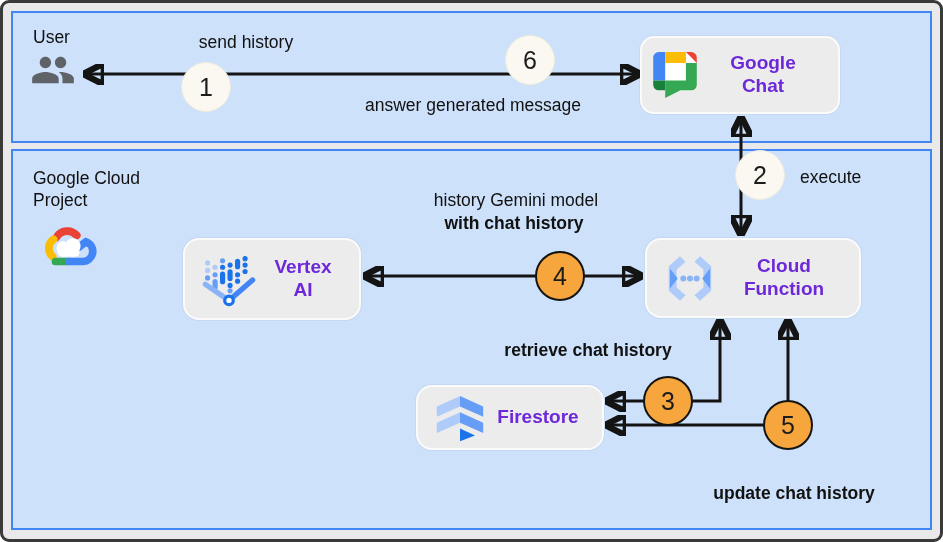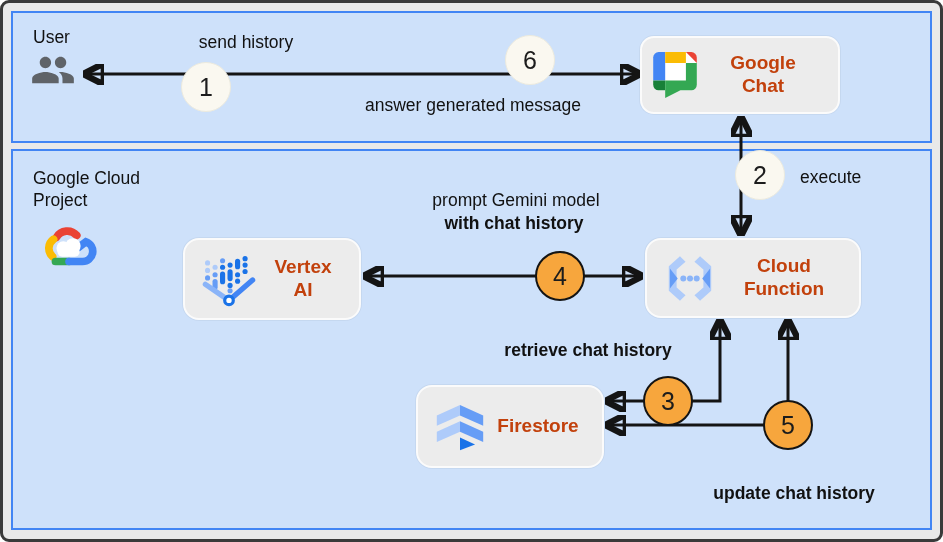--- a/index.html
+++ b/index.html
@@ -18,21 +18,21 @@
   .zone-user{top:8px;height:132px;}
   .zone-gcp{top:146px;height:381px;}
   .zone-title{position:absolute;font-size:17.5px;line-height:1.25;color:#111;}
   .arrows{position:absolute;left:0;top:0;width:937px;height:536px;pointer-events:none;}
   .arrows path{stroke:var(--arrow-color,#141414);stroke-width:3;fill:none;}
   .node{
     position:absolute;box-sizing:border-box;display:flex;align-items:center;
     background:var(--node-fill,#ececec);border:2px solid #fbfbfb;border-radius:16px;
     box-shadow:0 0 0 1px rgba(0,0,0,0.04);
   }
-  .node .nlabel{flex:1;text-align:center;font-weight:bold;font-size:19px;line-height:1.2;color:#c2410c;}
+  .node .nlabel{flex:1;text-align:center;font-weight:bold;font-size:19px;line-height:1.2;color:#6d28d9;}
   .node .nlabel span{display:block;}
   .nicon{flex:0 0 auto;display:flex;align-items:center;justify-content:center;}
   .step{
     position:absolute;border-radius:50%;display:flex;align-items:center;justify-content:center;
     font-size:25px;color:#1c1c1c;box-sizing:border-box;
   }
   .step-cream{width:50px;height:50px;background:var(--step-cream,#faf8f0);border:1px solid #eceade;}
   .step-orange{width:50px;height:50px;background:var(--step-orange,#f7a63d);border:2.5px solid #141414;}
   .lbl{position:absolute;font-size:17.5px;white-space:nowrap;color:#111;}
   .lbl-c{transform:translateX(-50%);}
@@ -147,21 +147,21 @@
         <circle cx="26" cy="20" r="2.7" fill="#8ab4f8"></circle>
         <circle cx="32" cy="20" r="2.7" fill="#8ab4f8"></circle>
       </svg>
     </span>
     <span class="nlabel">
       <span>Cloud</span>
       <span>Function</span>
     </span>
   </div>
 
-  <div class="node" style="left:413px;top:382px;width:188px;height:83px;padding:0 12px 0 16px;">
+  <div class="node" style="left:413px;top:382px;width:188px;height:65px;padding:0 12px 0 16px;">
     <span class="nicon">
       <svg width="52" height="58" viewBox="0 0 44 50">
         <polygon points="2,15 22,6 22,15 2,24" fill="var(--g-light-blue,#aecbfa)"></polygon>
         <polygon points="22,6 42,15 42,24 22,15" fill="var(--g-mid-blue,#669df6)"></polygon>
         <polygon points="2,29 22,20 22,29 2,38" fill="var(--g-light-blue,#aecbfa)"></polygon>
         <polygon points="22,20 42,29 42,38 22,29" fill="var(--g-mid-blue,#669df6)"></polygon>
         <polygon points="22,34 35,40 22,45" fill="var(--g-deep-blue,#1a73e8)"></polygon>
       </svg>
     </span>
     <span class="nlabel">
@@ -184,18 +184,18 @@
   <div class="step step-orange" style="left:640px;top:373px;">
       <span>3</span>
     </div>
   <div class="step step-orange" style="left:760px;top:397px;">
       <span>5</span>
     </div>
 
   <div class="lbl lbl-c" style="left:243px;top:29px;">send history</div>
   <div class="lbl lbl-c" style="left:470px;top:92px;">answer generated message</div>
   <div class="lbl" style="left:797px;top:164px;">execute</div>
-  <div class="lbl lbl-c" style="left:513px;top:187px;">prompt Gemini model</div>
+  <div class="lbl lbl-c" style="left:513px;top:187px;">history Gemini model</div>
   <div class="lbl lbl-c bold" style="left:511px;top:210px;">with chat history</div>
   <div class="lbl lbl-c bold" style="left:585px;top:337px;">retrieve chat history</div>
   <div class="lbl lbl-c bold" style="left:791px;top:471px;margin-top:9px;">update chat history</div>
 
 </div>
 
 </body></html>

